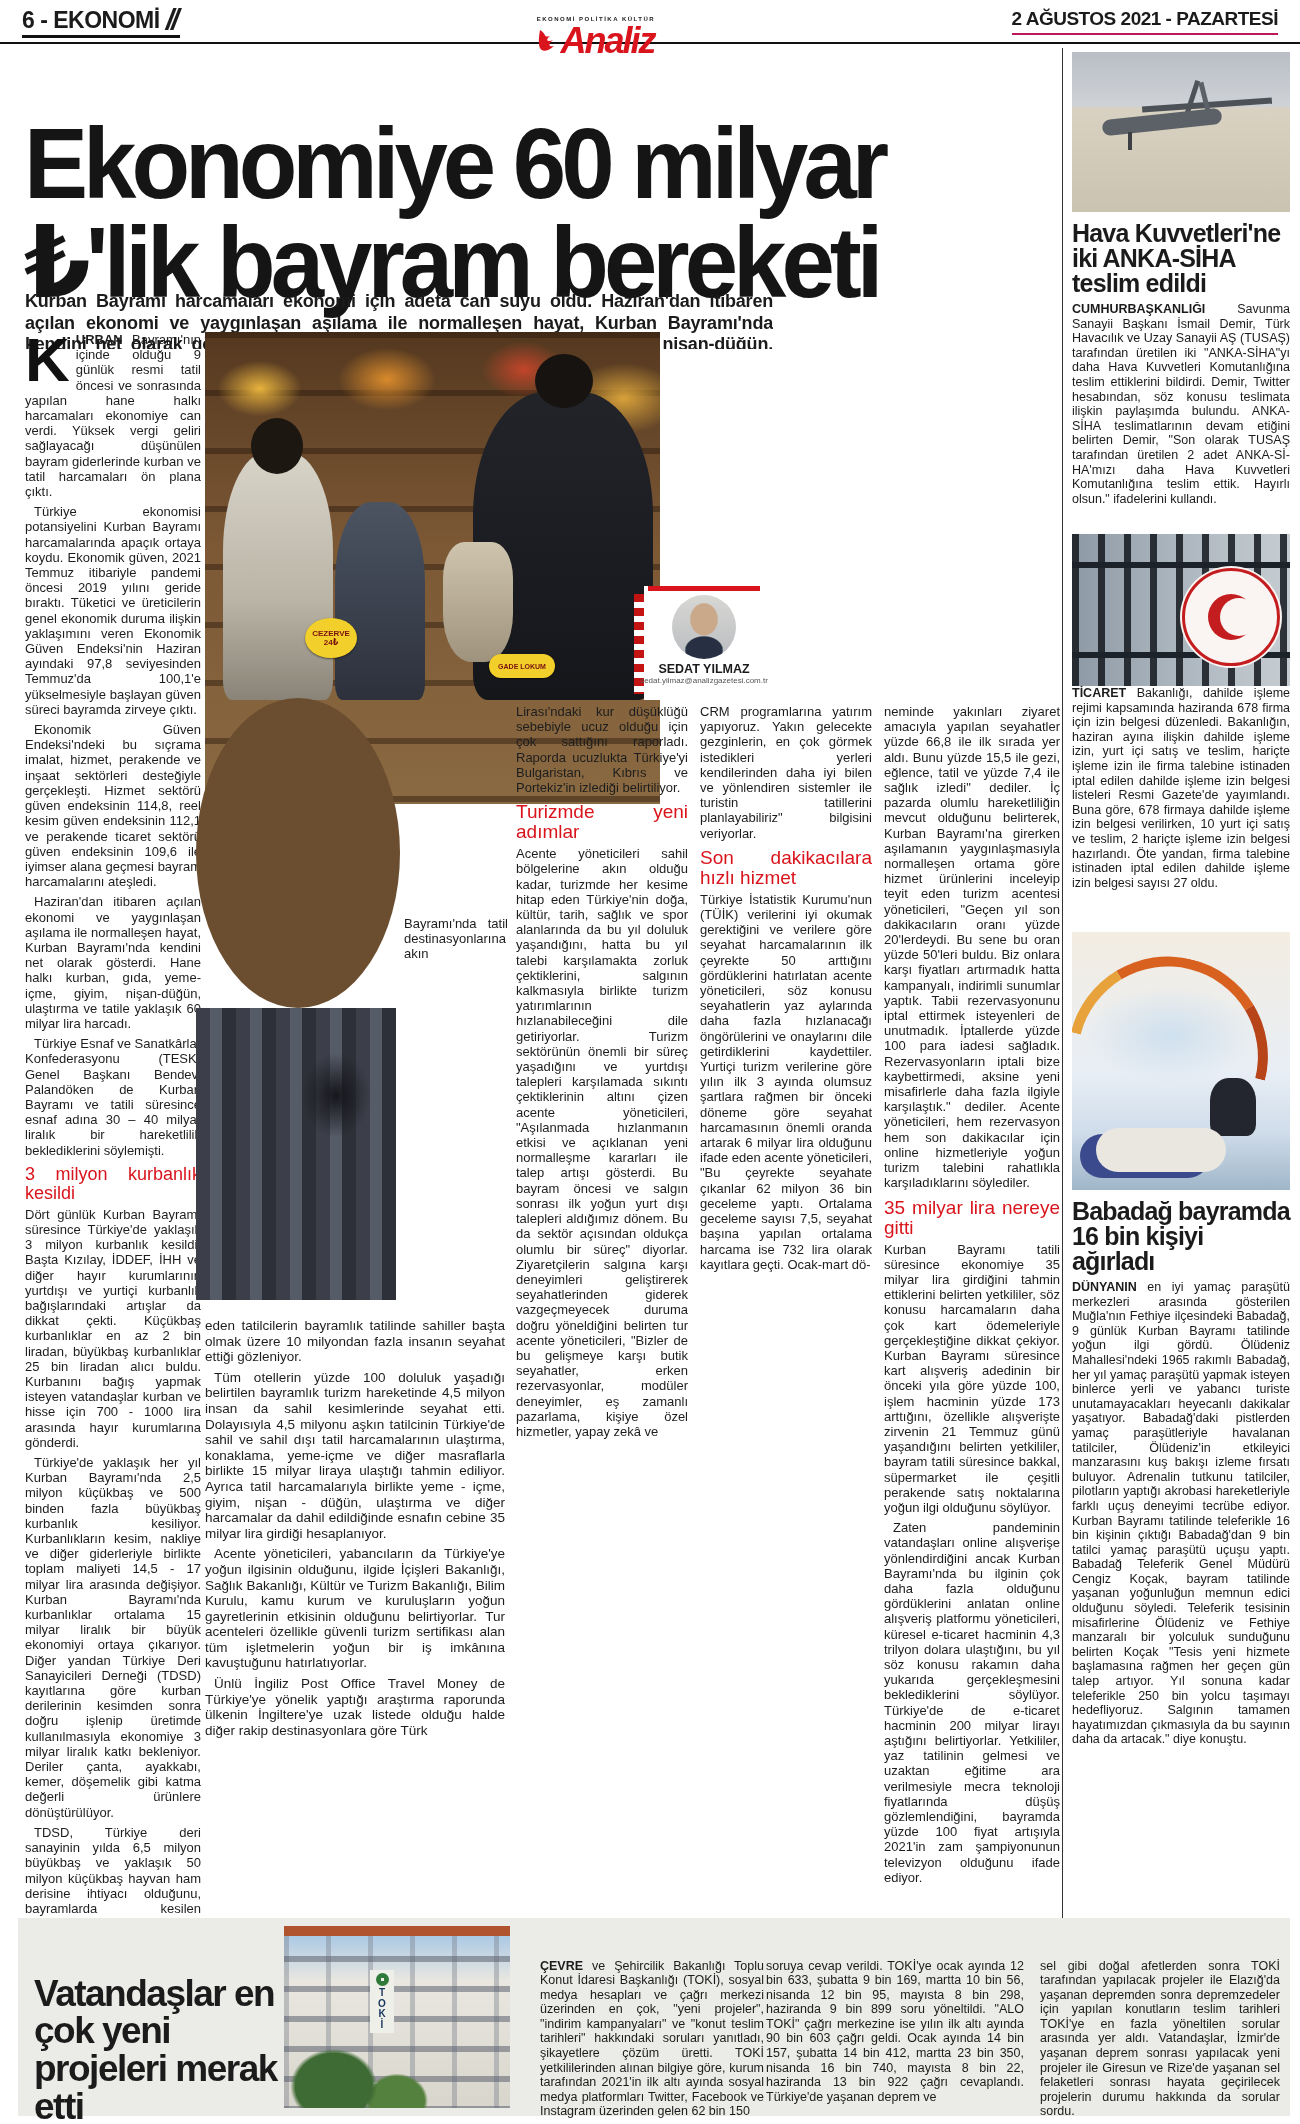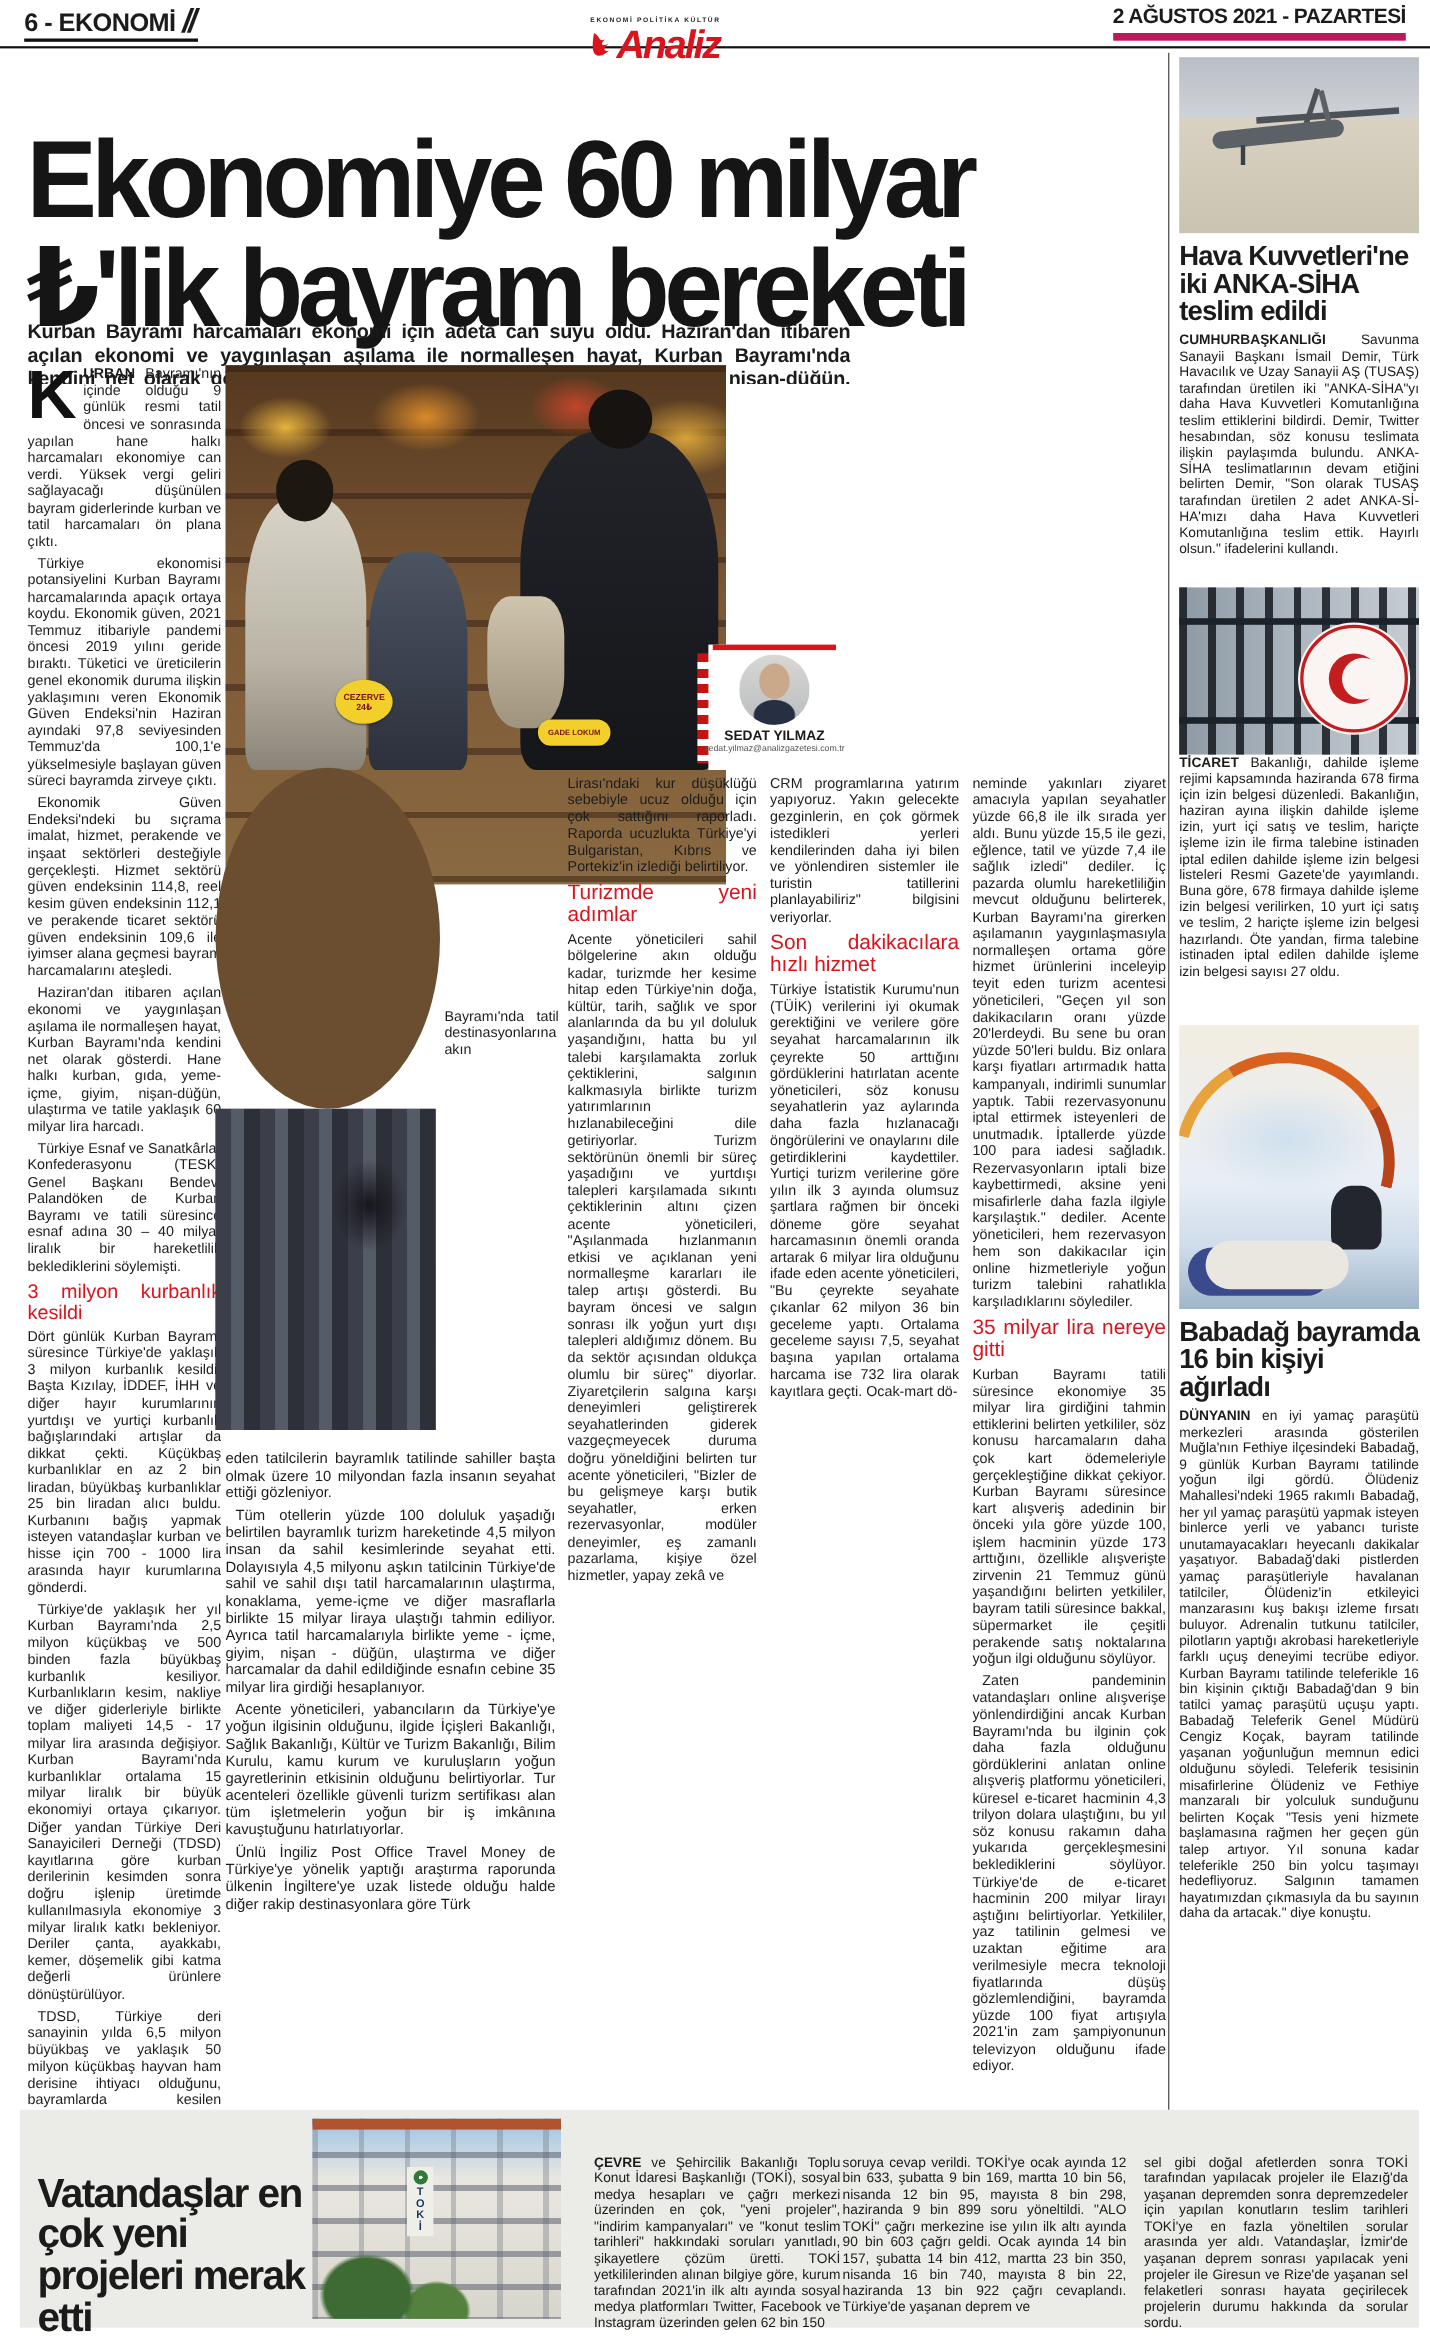--- a/index.html
+++ b/index.html
@@ -19,21 +19,21 @@
     display:flex;align-items:center;justify-content:space-between;
     border-bottom:2px solid #111;box-sizing:border-box;padding:0 22px;
   }
   .mh-section{font-size:23px;font-weight:800;letter-spacing:-0.5px;display:flex;align-items:center;gap:6px;border-bottom:3px solid #111;padding:2px 4px 1px 0;}
   .mh-slashes{font-style:italic;font-weight:900;font-size:30px;line-height:20px;letter-spacing:-3px;}
   .mh-logo{display:flex;flex-direction:column;align-items:center;line-height:1;margin-top:32px;}
   .mh-tagline{font-size:6px;letter-spacing:1.5px;font-weight:700;color:#222;margin-bottom:1px;}
   .mh-logotype{display:flex;align-items:center;gap:3px;}
   .logo-glyph{width:20px;height:26px;}
   .mh-name{color:var(--red);font-size:36px;font-weight:900;font-style:italic;letter-spacing:-2px;}
-  .mh-date{font-size:19px;font-weight:800;border-bottom:7px solid #be185d;padding-bottom:3px;letter-spacing:-0.5px;}
+  .mh-date{font-size:19px;font-weight:800;border-bottom:2px solid #be185d;padding-bottom:3px;letter-spacing:-0.5px;}
   
   .headline{
     position:absolute;left:24px;top:50px;width:1035px;
     font-weight:800;font-size:96px;line-height:0.99;letter-spacing:-5px;
     transform:scaleY(1.04);transform-origin:top left;color:#151515;
   }
   .deck{
     position:absolute;left:25px;top:273px;width:748px;height:58px;
     font-size:18px;font-weight:700;line-height:1.2;text-align:justify;letter-spacing:-0.2px;overflow:hidden;
   }

